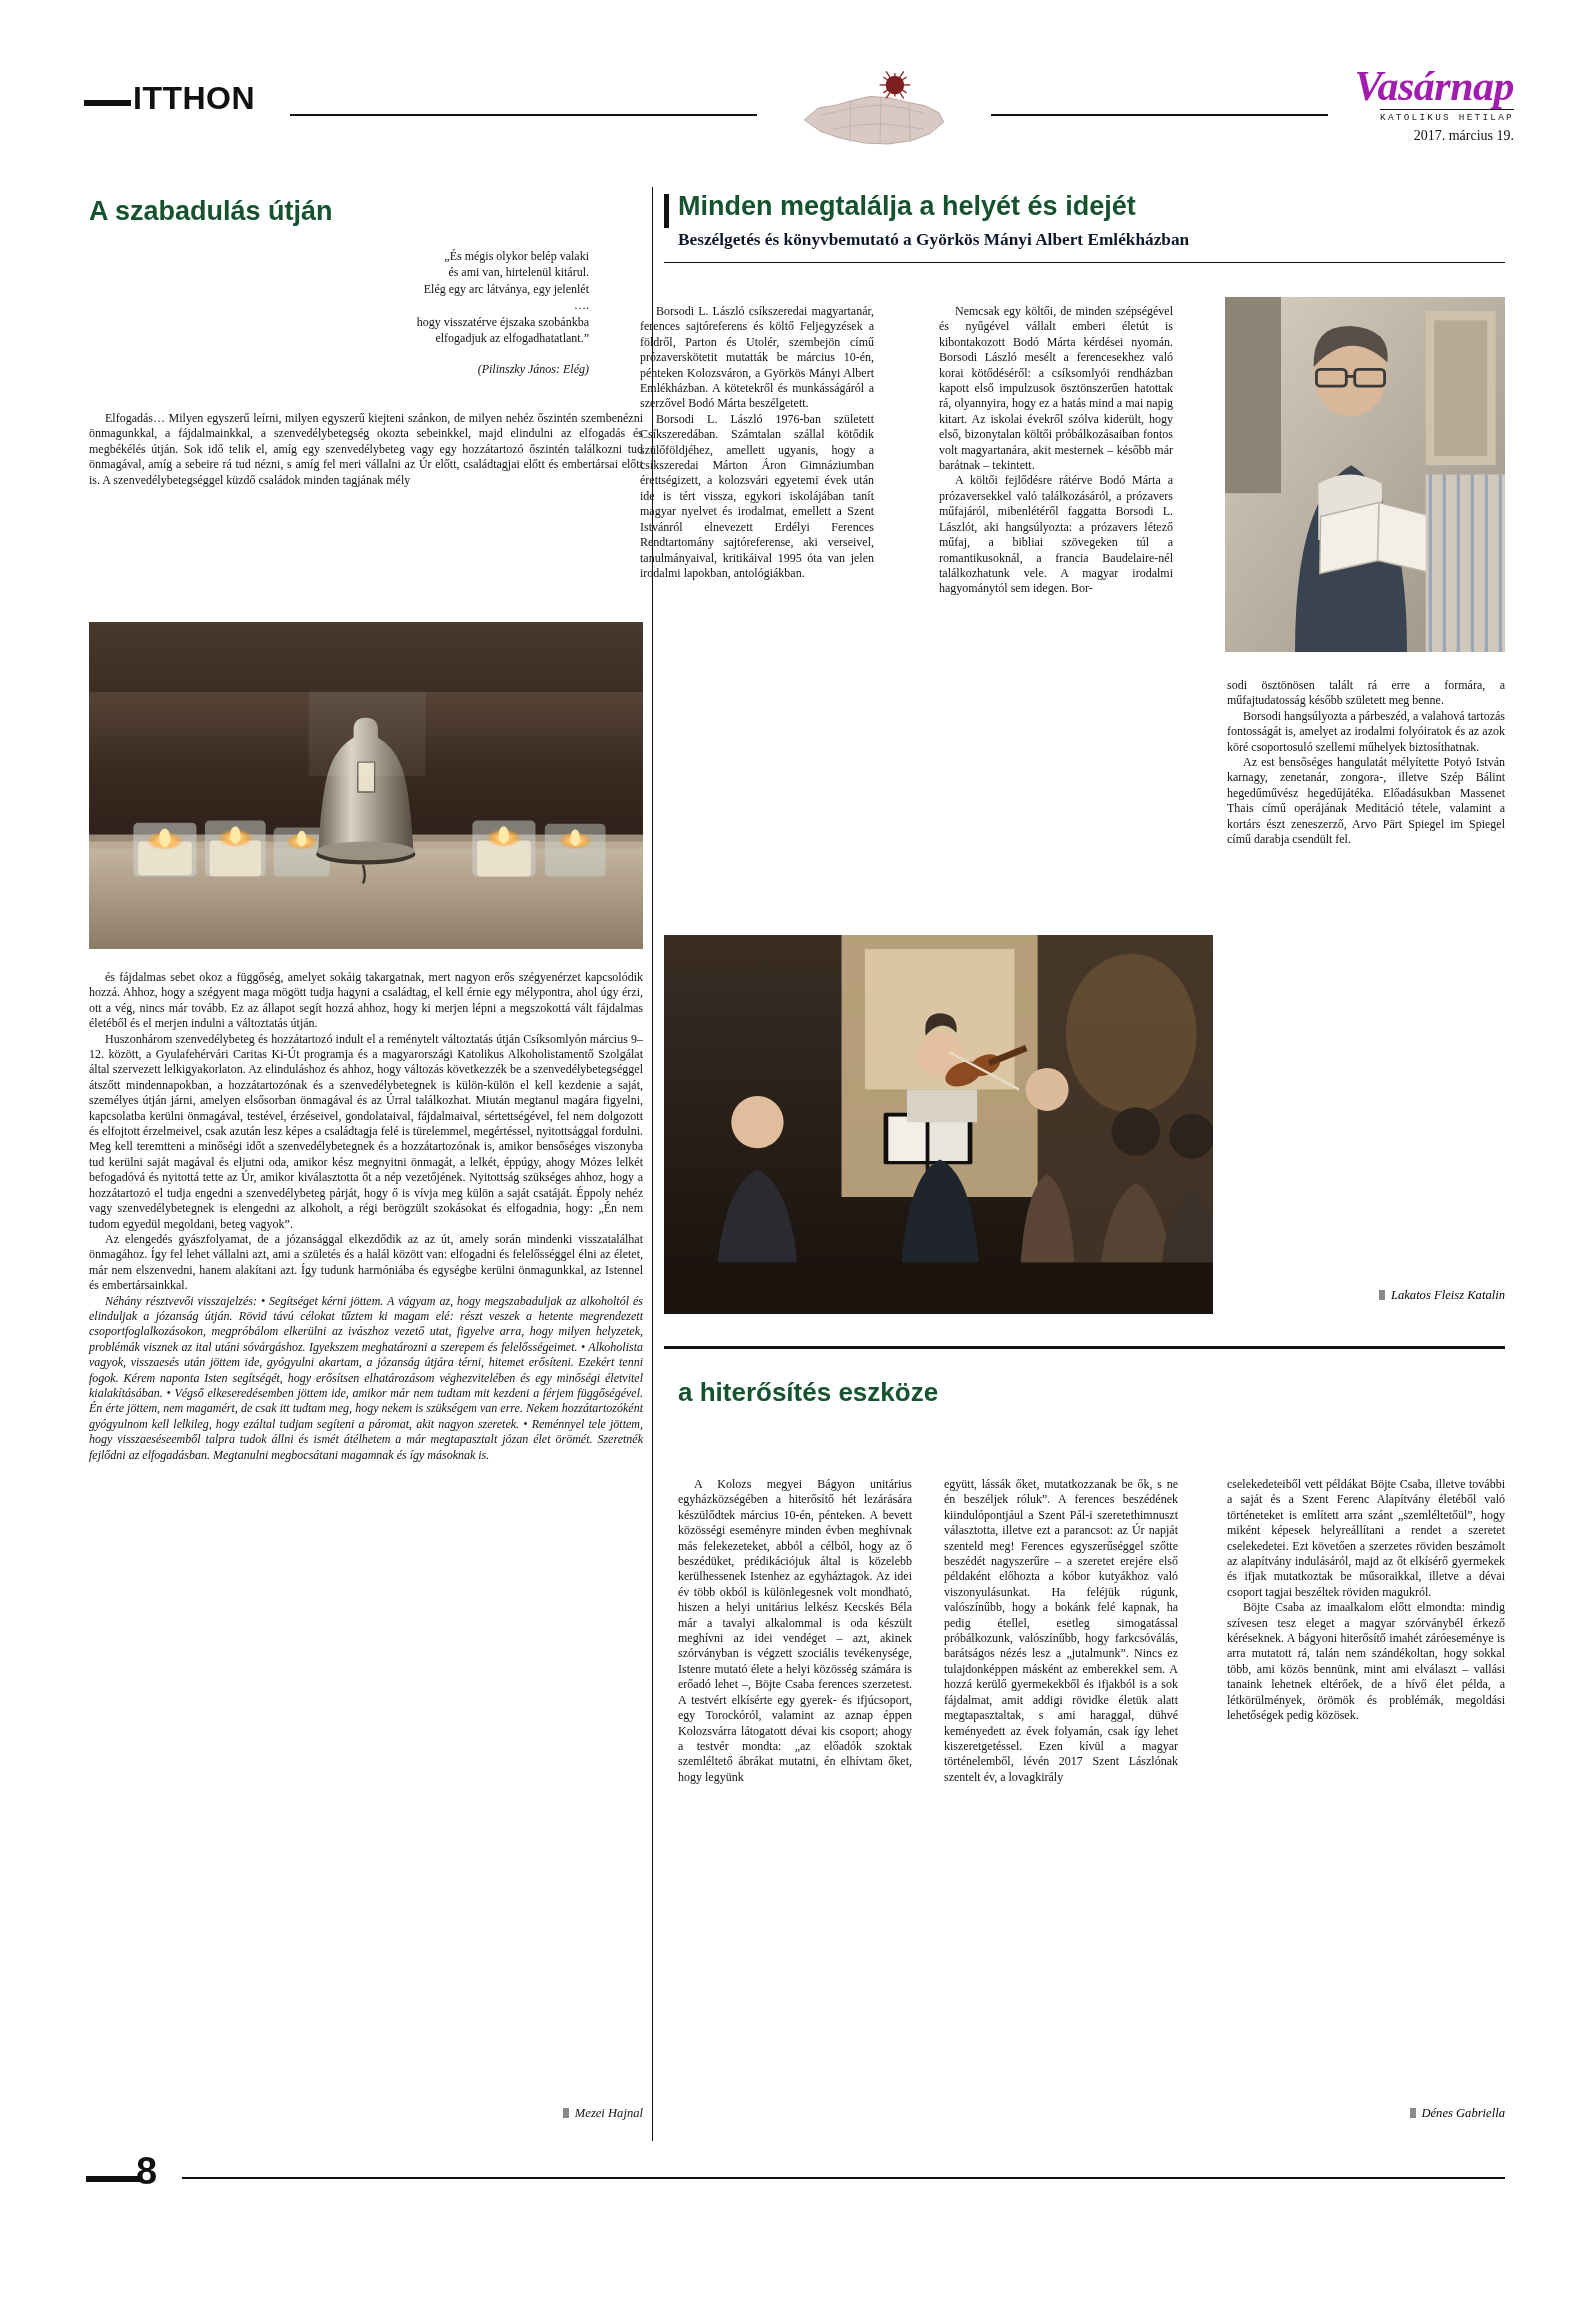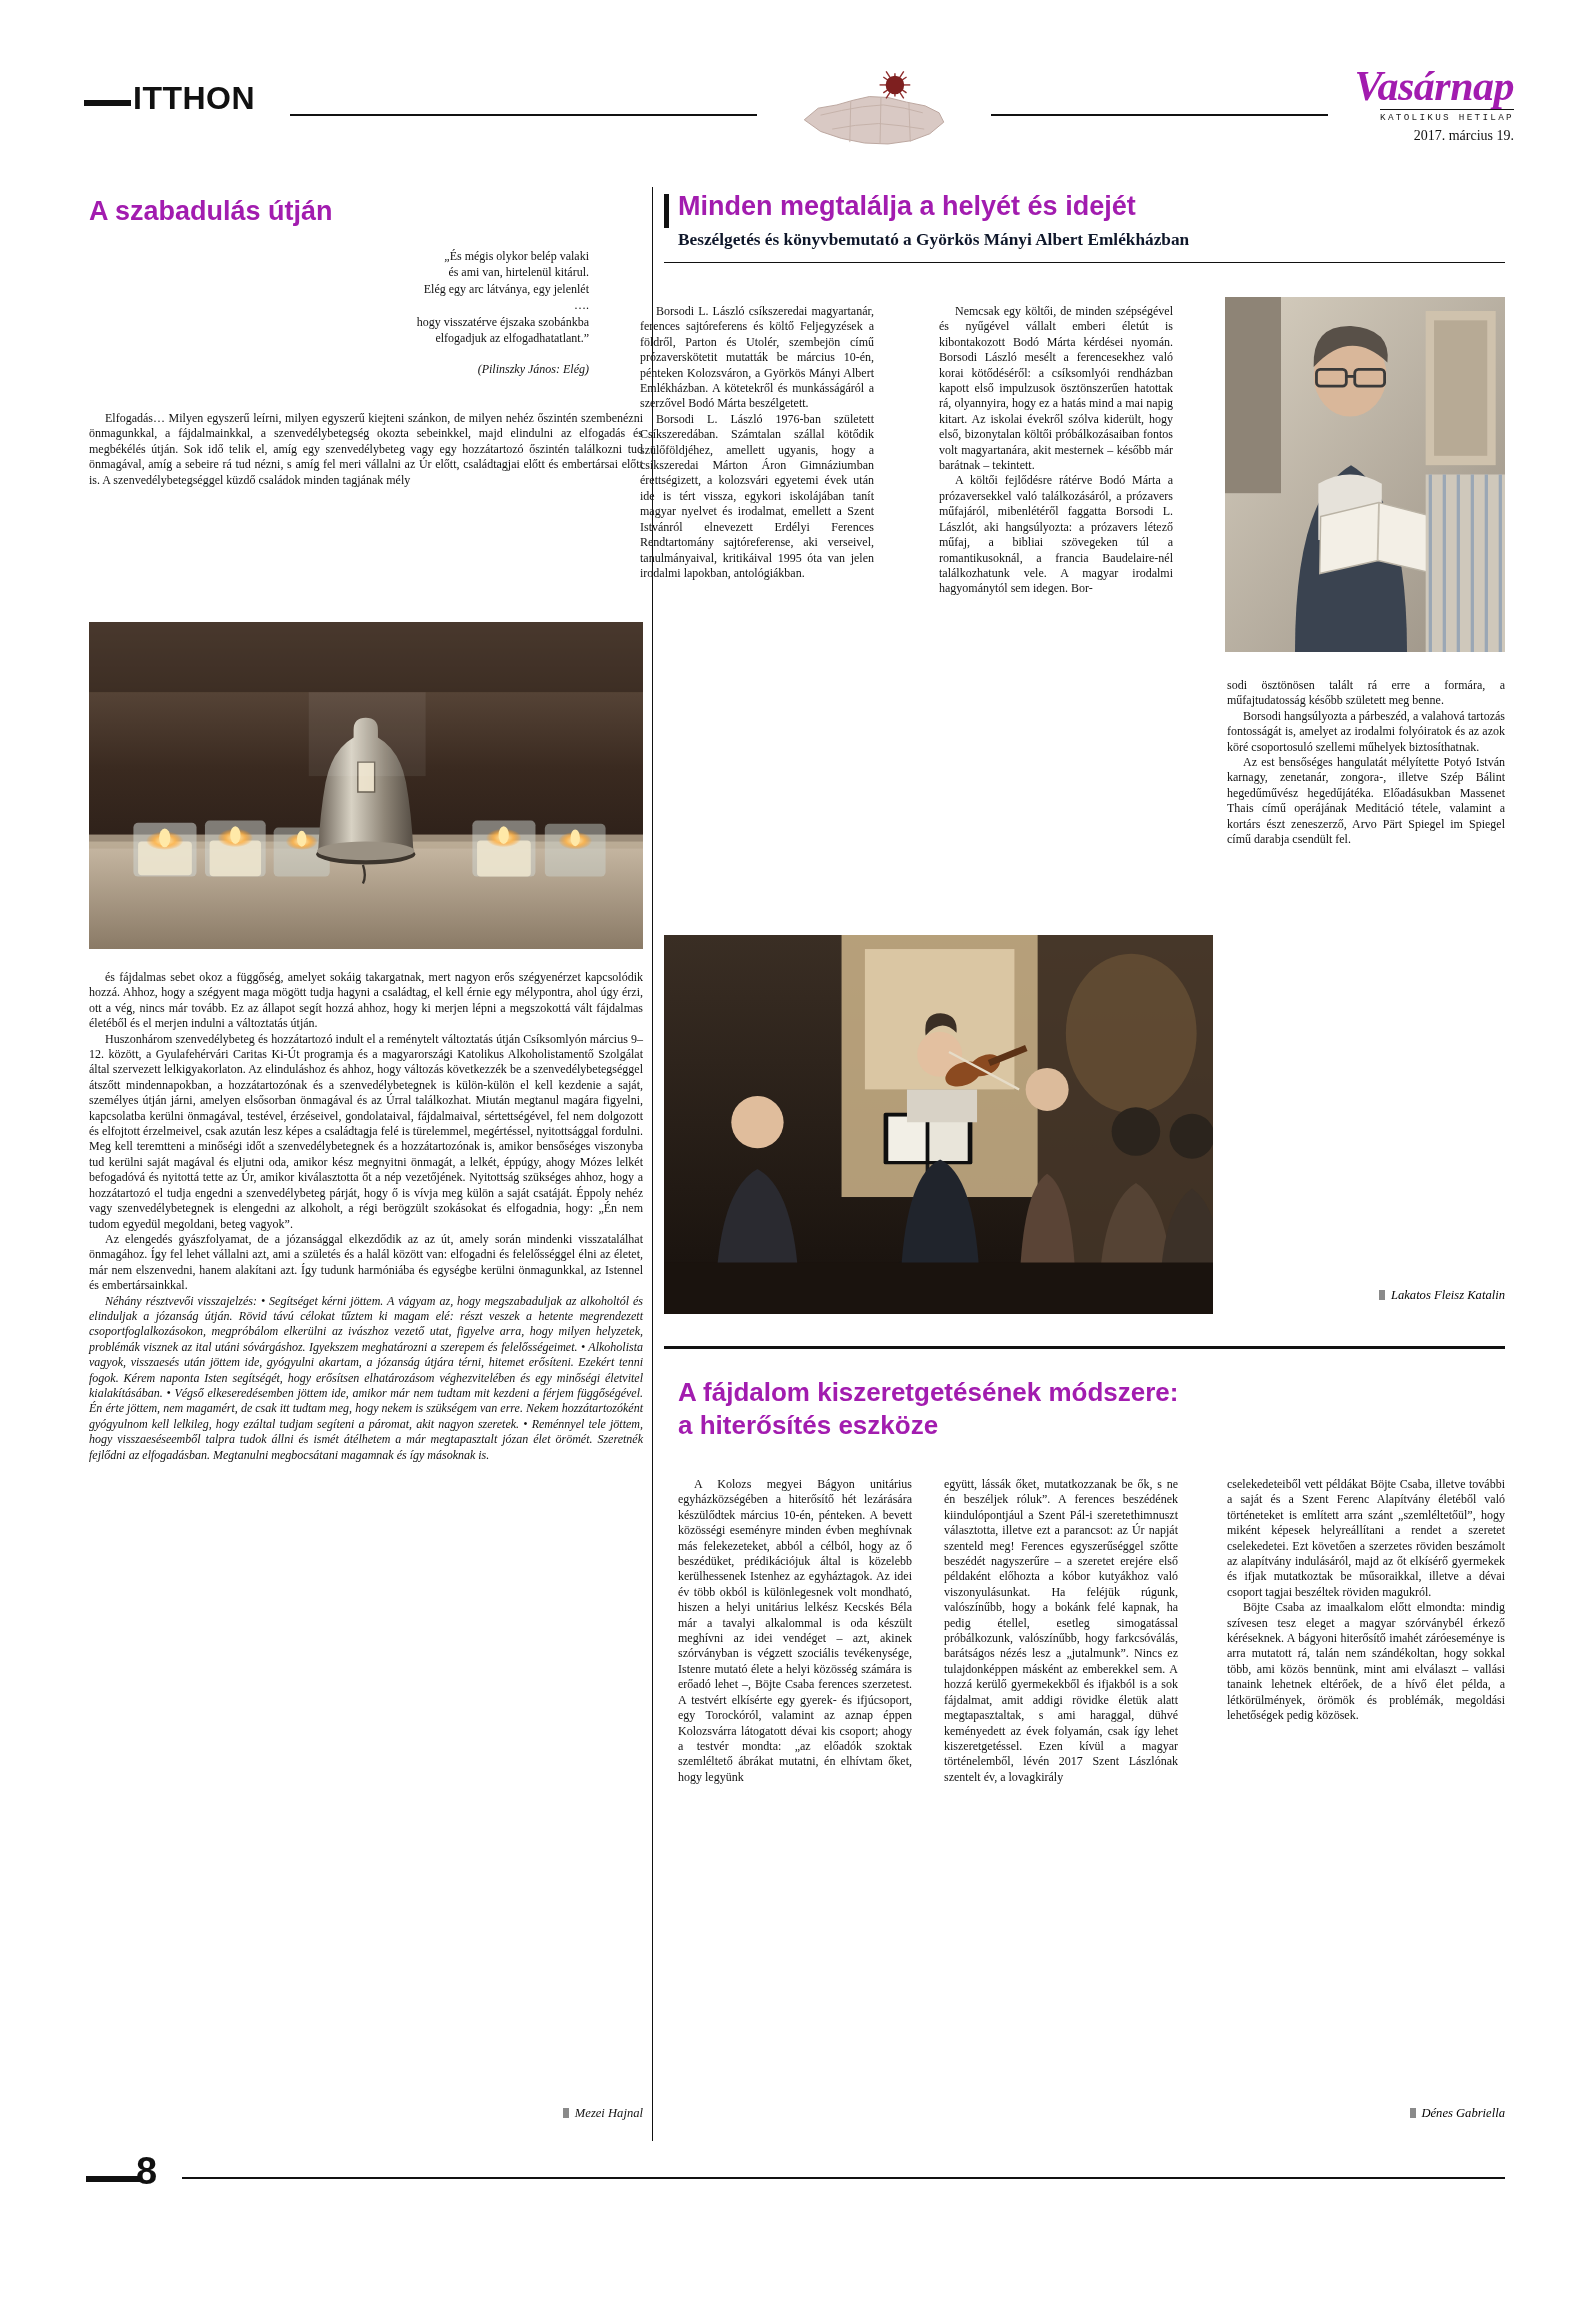--- a/index.html
+++ b/index.html
@@ -110,21 +110,21 @@
   .vrule {
     position: absolute;
     width: 1.4px;
     background: #111;
   }
 
   
   .headline {
     font-family: "Liberation Sans", sans-serif;
     font-weight: bold;
-    color: #a21caf;
+    color: #14532d;
   }
   .body-text {
     font-family: "Liberation Serif", serif;
     font-size: 12px;
     line-height: 15.4px;
     text-align: justify;
     hyphens: auto;
     -webkit-hyphens: auto;
     color: #111;
   }
@@ -583,21 +583,20 @@
       <rect x="0" y="700" width="1175" height="110" fill="#1a130e"></rect>
     </svg>
   </div>
 
   <div class="art2-sign">
     <span class="sq"></span><span>Lakatos Fleisz Katalin</span>
   </div>
 
   <div class="art3-rule"></div>
   <div class="headline art3-title">
-    <div>A fájdalom kiszeretgetésének módszere:</div>
     <div>a hiterősítés eszköze</div>
   </div>
 
   <div class="body-text art3-c1">
     <p>A Kolozs megyei Bágyon unitárius egyházközségében a hiterősítő hét lezárására készülődtek március 10-én, pénteken. A bevett közösségi eseményre minden évben meghívnak más felekezeteket, abból a célból, hogy az ő beszédüket, prédikációjuk által is közelebb kerülhessenek Istenhez az egyháztagok. Az idei év több okból is különlegesnek volt mondható, hiszen a helyi unitárius lelkész Kecskés Béla már a tavalyi alkalommal is oda készült meghívni az idei vendéget – azt, akinek szórványban is végzett szociális tevékenysége, Istenre mutató élete a helyi közösség számára is erőadó lehet –, Böjte Csaba ferences szerzetest. A testvért elkísérte egy gyerek- és ifjúcsoport, egy Torockóról, valamint az aznap éppen Kolozsvárra látogatott dévai kis csoport; ahogy a testvér mondta: „az előadók szoktak szemléltető ábrákat mutatni, én elhívtam őket, hogy legyünk</p>
   </div>
   <div class="body-text art3-c2">
     <p class="noindent">együtt, lássák őket, mutatkozzanak be ők, s ne én beszéljek róluk”. A ferences beszédének kiindulópontjául a Szent Pál-i szeretethimnuszt választotta, illetve ezt a parancsot: az Úr napját szenteld meg! Ferences egyszerűséggel szőtte beszédét nagyszerűre – a szeretet erejére első példaként előhozta a kóbor kutyákhoz való viszonyulásunkat. Ha feléjük rúgunk, valószínűbb, hogy a bokánk felé kapnak, ha pedig étellel, esetleg simogatással próbálkozunk, valószínűbb, hogy farkcsóválás, barátságos nézés lesz a „jutalmunk”. Nincs ez tulajdonképpen másként az emberekkel sem. A hozzá kerülő gyermekekből és ifjakból is a sok fájdalmat, amit addigi rövidke életük alatt megtapasztaltak, s ami haraggal, dühvé keményedett az évek folyamán, csak így lehet kiszeretgetéssel. Ezen kívül a magyar történelemből, lévén 2017 Szent Lászlónak szentelt év, a lovagkirály</p>
   </div>
   <div class="body-text art3-c3">

